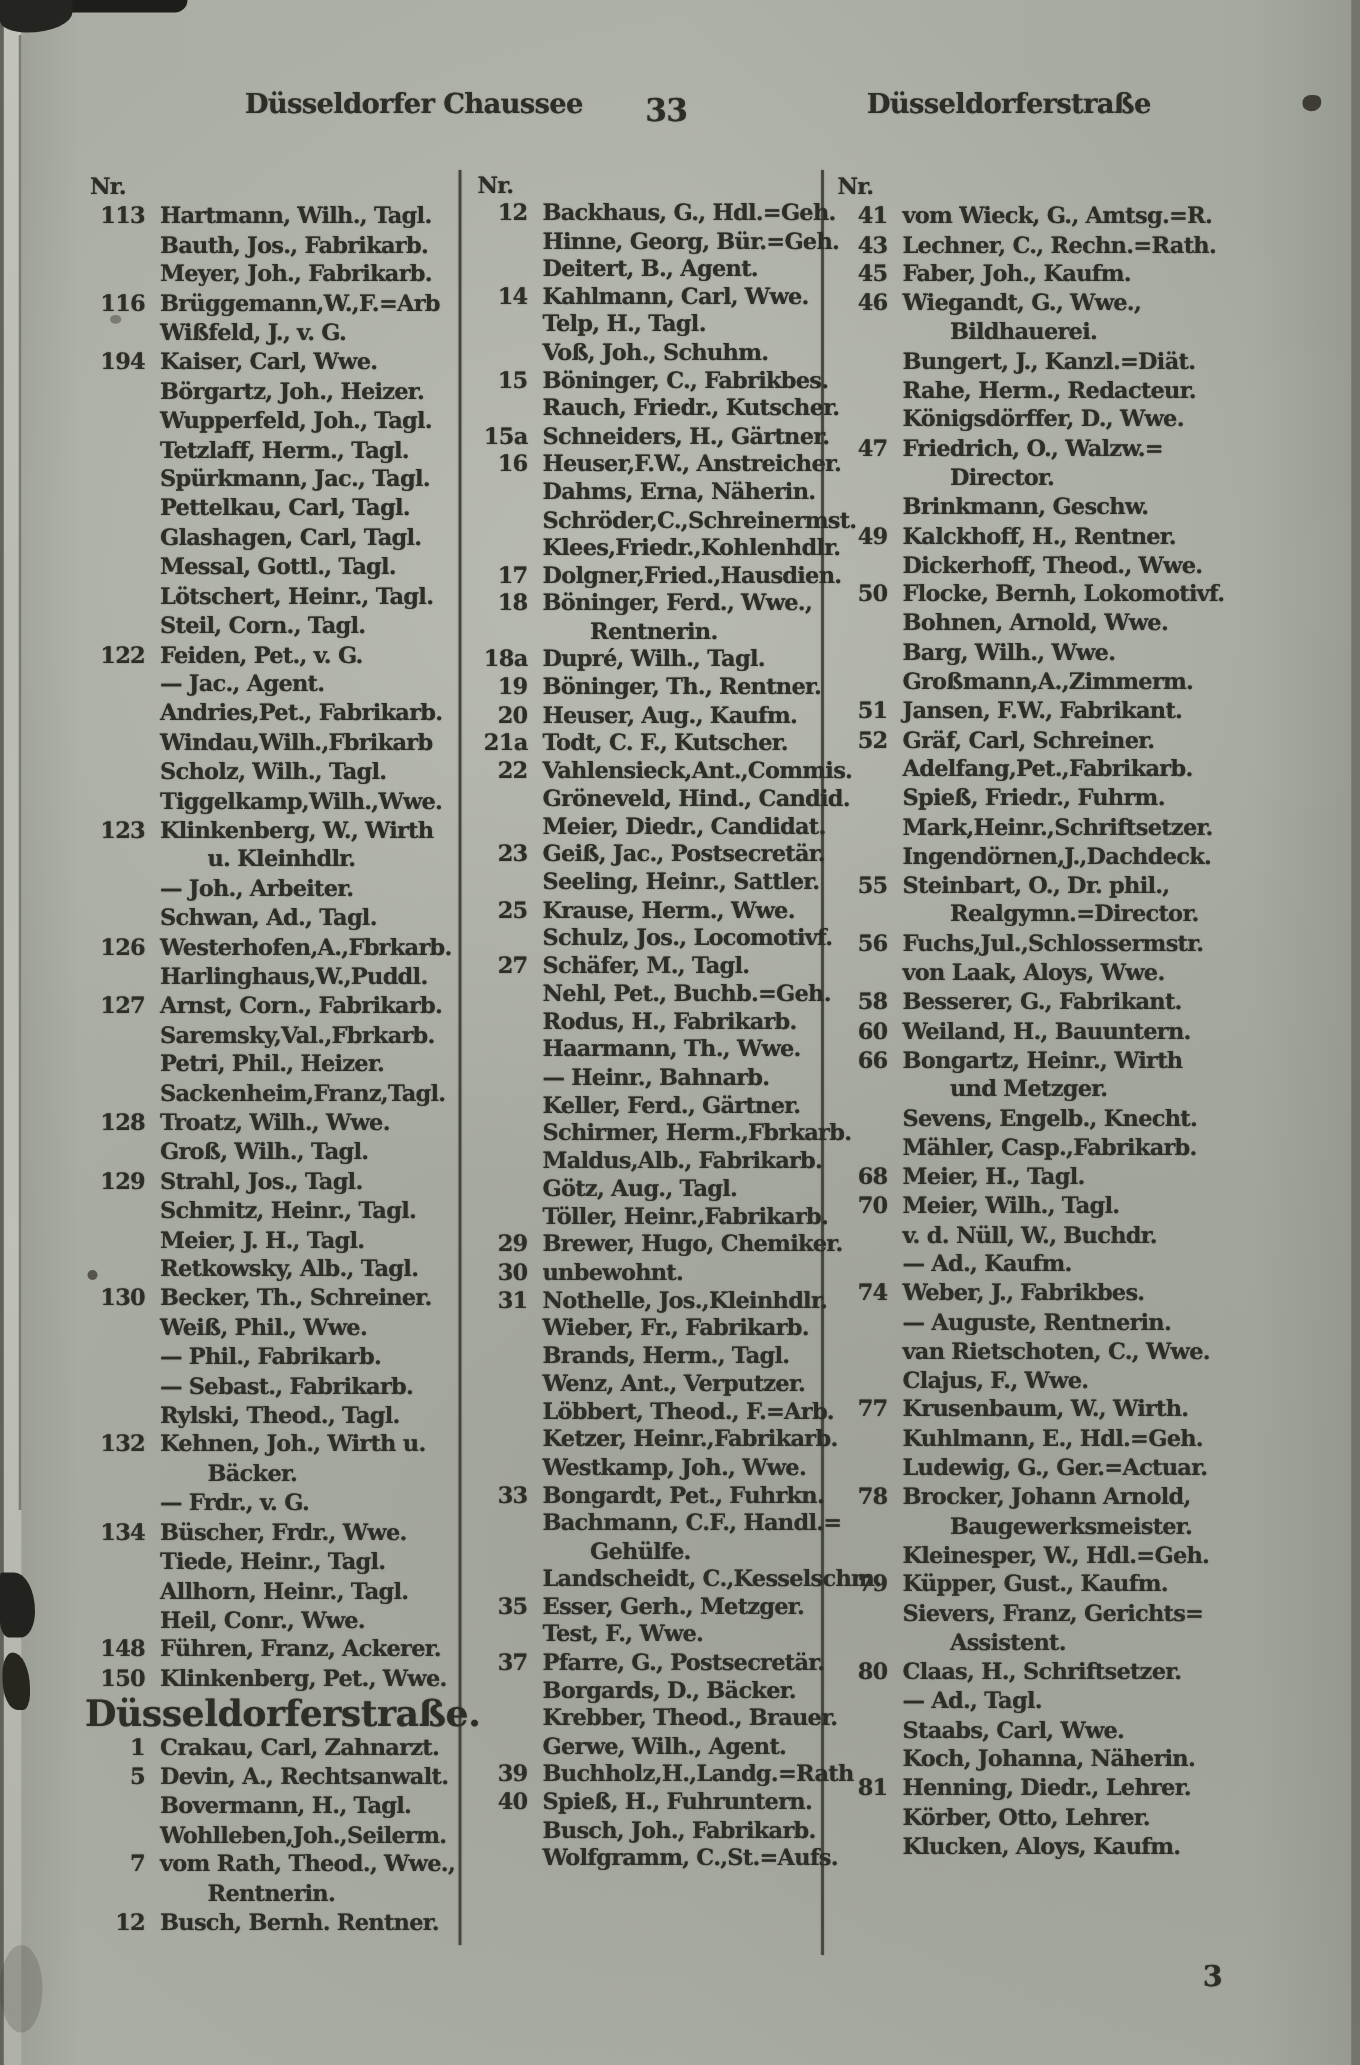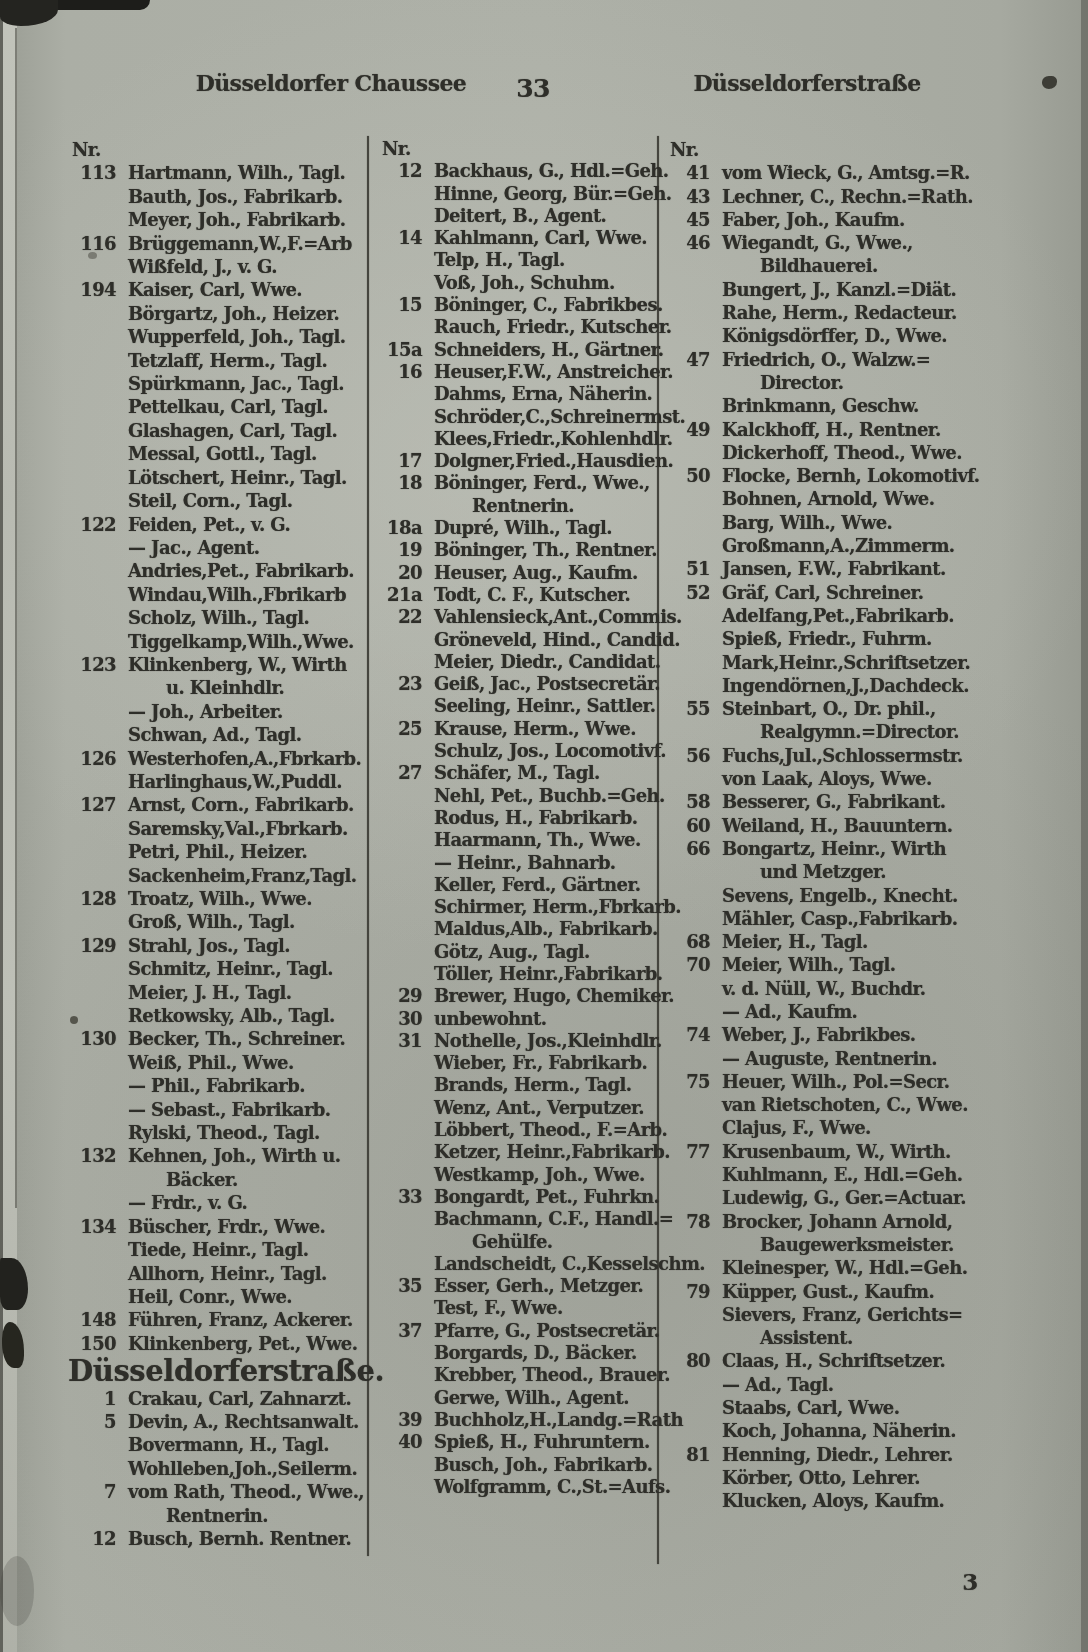--- a/index.html
+++ b/index.html
@@ -709,24 +709,20 @@
       </div>
       <div class="line">
         <span class="nr">74</span>
         <span class="txt">Weber, J., Fabrikbes.</span>
       </div>
       <div class="line">
         <span class="nr"></span>
         <span class="txt">— Auguste, Rentnerin.</span>
       </div>
       <div class="line">
-        <span class="nr">75</span>
-        <span class="txt">Heuer, Wilh., Pol.=Secr.</span>
-      </div>
-      <div class="line">
         <span class="nr"></span>
         <span class="txt">van Rietschoten, C., Wwe.</span>
       </div>
       <div class="line">
         <span class="nr"></span>
         <span class="txt">Clajus, F., Wwe.</span>
       </div>
       <div class="line">
         <span class="nr">77</span>
         <span class="txt">Krusenbaum, W., Wirth.</span>

